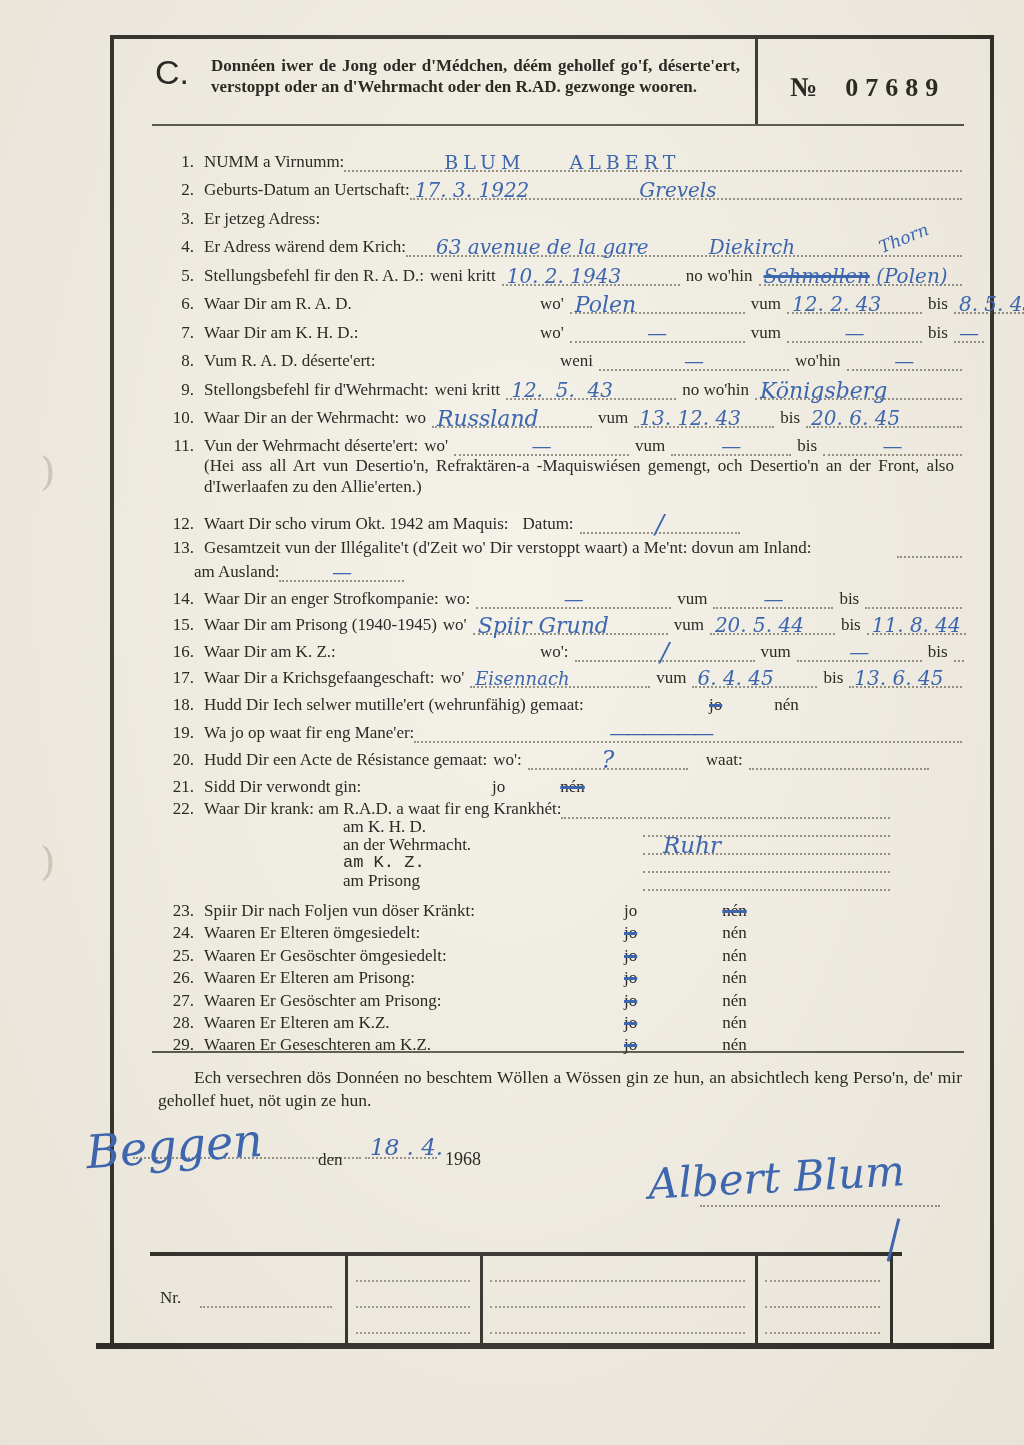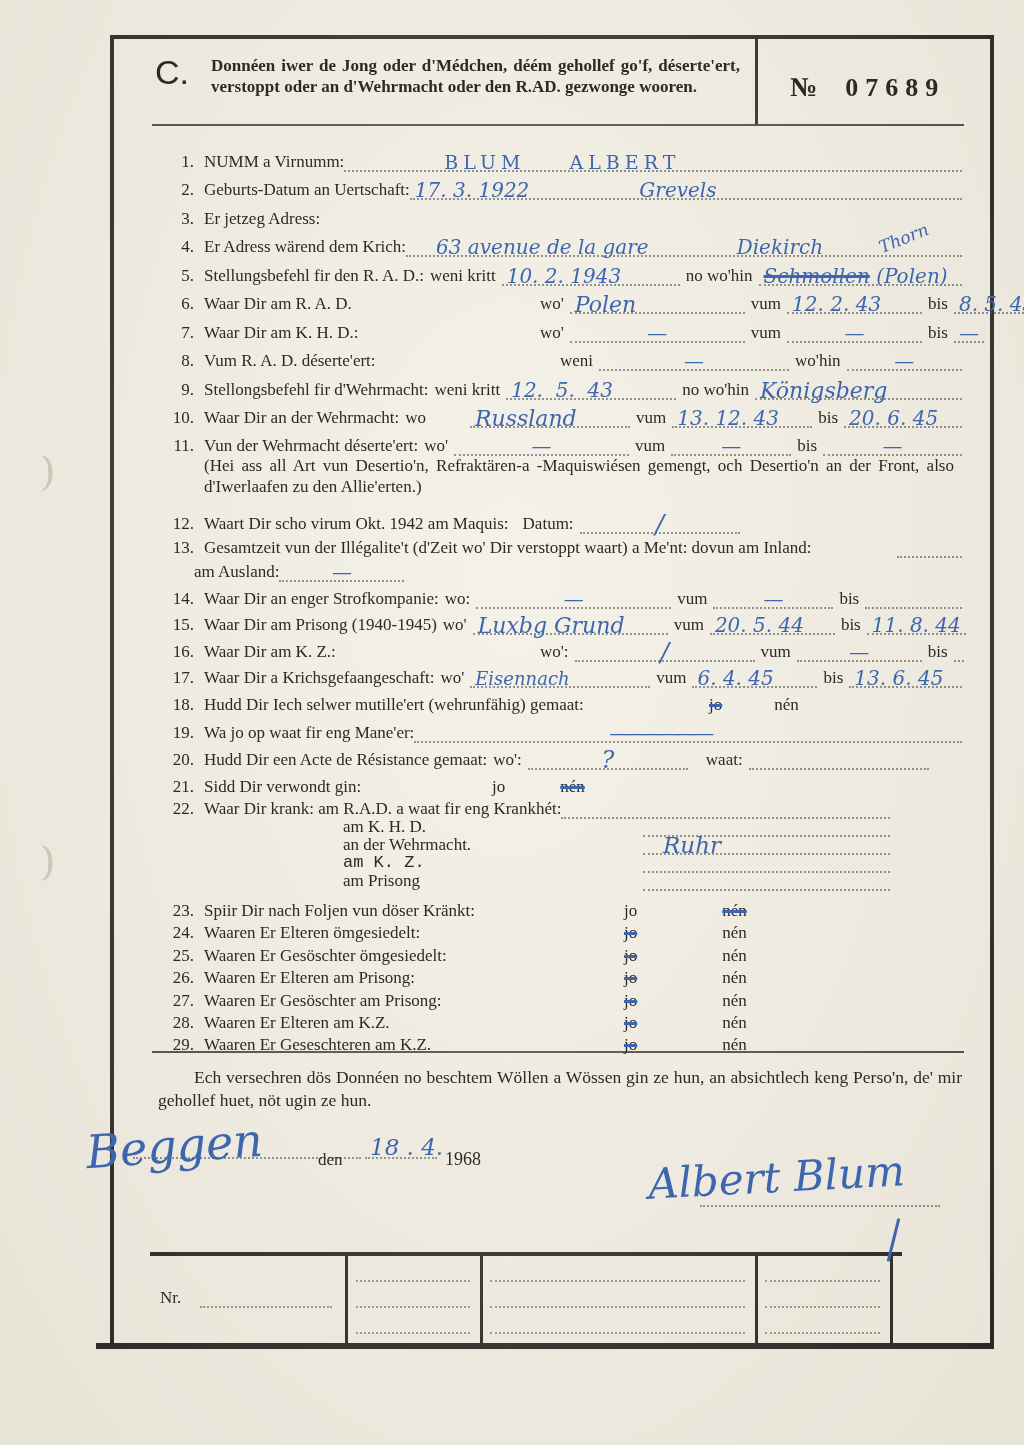--- a/index.html
+++ b/index.html
@@ -107,21 +107,21 @@
     <div class="row h1">
       <span class="n">3.</span>
       <span class="lbl">Er jetzeg Adress:</span>
     </div>
 
     <div class="row h1">
       <span class="n">4.</span>
       <span class="lbl">Er Adress wärend dem Krich:</span>
       <span class="fill">
         <span class="pen" style="margin-left:25px;">63 avenue de la gare</span>
-        <span class="pen" style="margin-left:88px;text-align:center;">Diekirch</span>
+        <span class="pen" style="margin-left:60px;text-align:center;">Diekirch</span>
       </span>
     </div>
 
     <div class="row h1">
       <span class="n">5.</span>
       <span class="lbl">Stellungsbefehl fir den R. A. D.:</span>
       <span class="fld">weni kritt</span>
       <span class="fill" style="flex:0 0 168px;">
           <span class="pen">10. 2. 1943</span>
         </span>
@@ -189,21 +189,21 @@
       <span class="fld">no wo'hin</span>
       <span class="fill">
           <span class="pen big" style="font-size:22px;">Königsberg</span>
         </span>
     </div>
 
     <div class="row h1">
       <span class="n">10.</span>
       <span class="lbl">Waar Dir an der Wehrmacht:</span>
       <span class="fld">wo</span>
-      <span class="fill" style="flex:0 0 150px;margin-left:38px;">
+      <span class="fill" style="flex:0 0 150px;">
           <span class="pen big" style="font-size:22px;">Russland</span>
         </span>
       <span class="fld">vum</span>
       <span class="fill" style="flex:0 0 130px;">
           <span class="pen">13. 12. 43</span>
         </span>
       <span class="fld">bis</span>
       <span class="fill">
           <span class="pen">20. 6. 45</span>
         </span>
@@ -270,21 +270,21 @@
       <span class="fill">
           <span class="pen"></span>
         </span>
     </div>
 
     <div class="row h2">
       <span class="n">15.</span>
       <span class="lbl">Waar Dir am Prisong (1940-1945)</span>
       <span class="fld">wo'</span>
       <span class="fill" style="flex:0 0 185px;">
-          <span class="pen big" style="font-size:22px;">Luxbg Grund</span>
+          <span class="pen big" style="font-size:22px;">Spiir Grund</span>
         </span>
       <span class="fld">vum</span>
       <span class="fill" style="flex:0 0 115px;">
           <span class="pen">20. 5. 44</span>
         </span>
       <span class="fld">bis</span>
       <span class="fill">
           <span class="pen">11. 8. 44</span>
         </span>
     </div>

